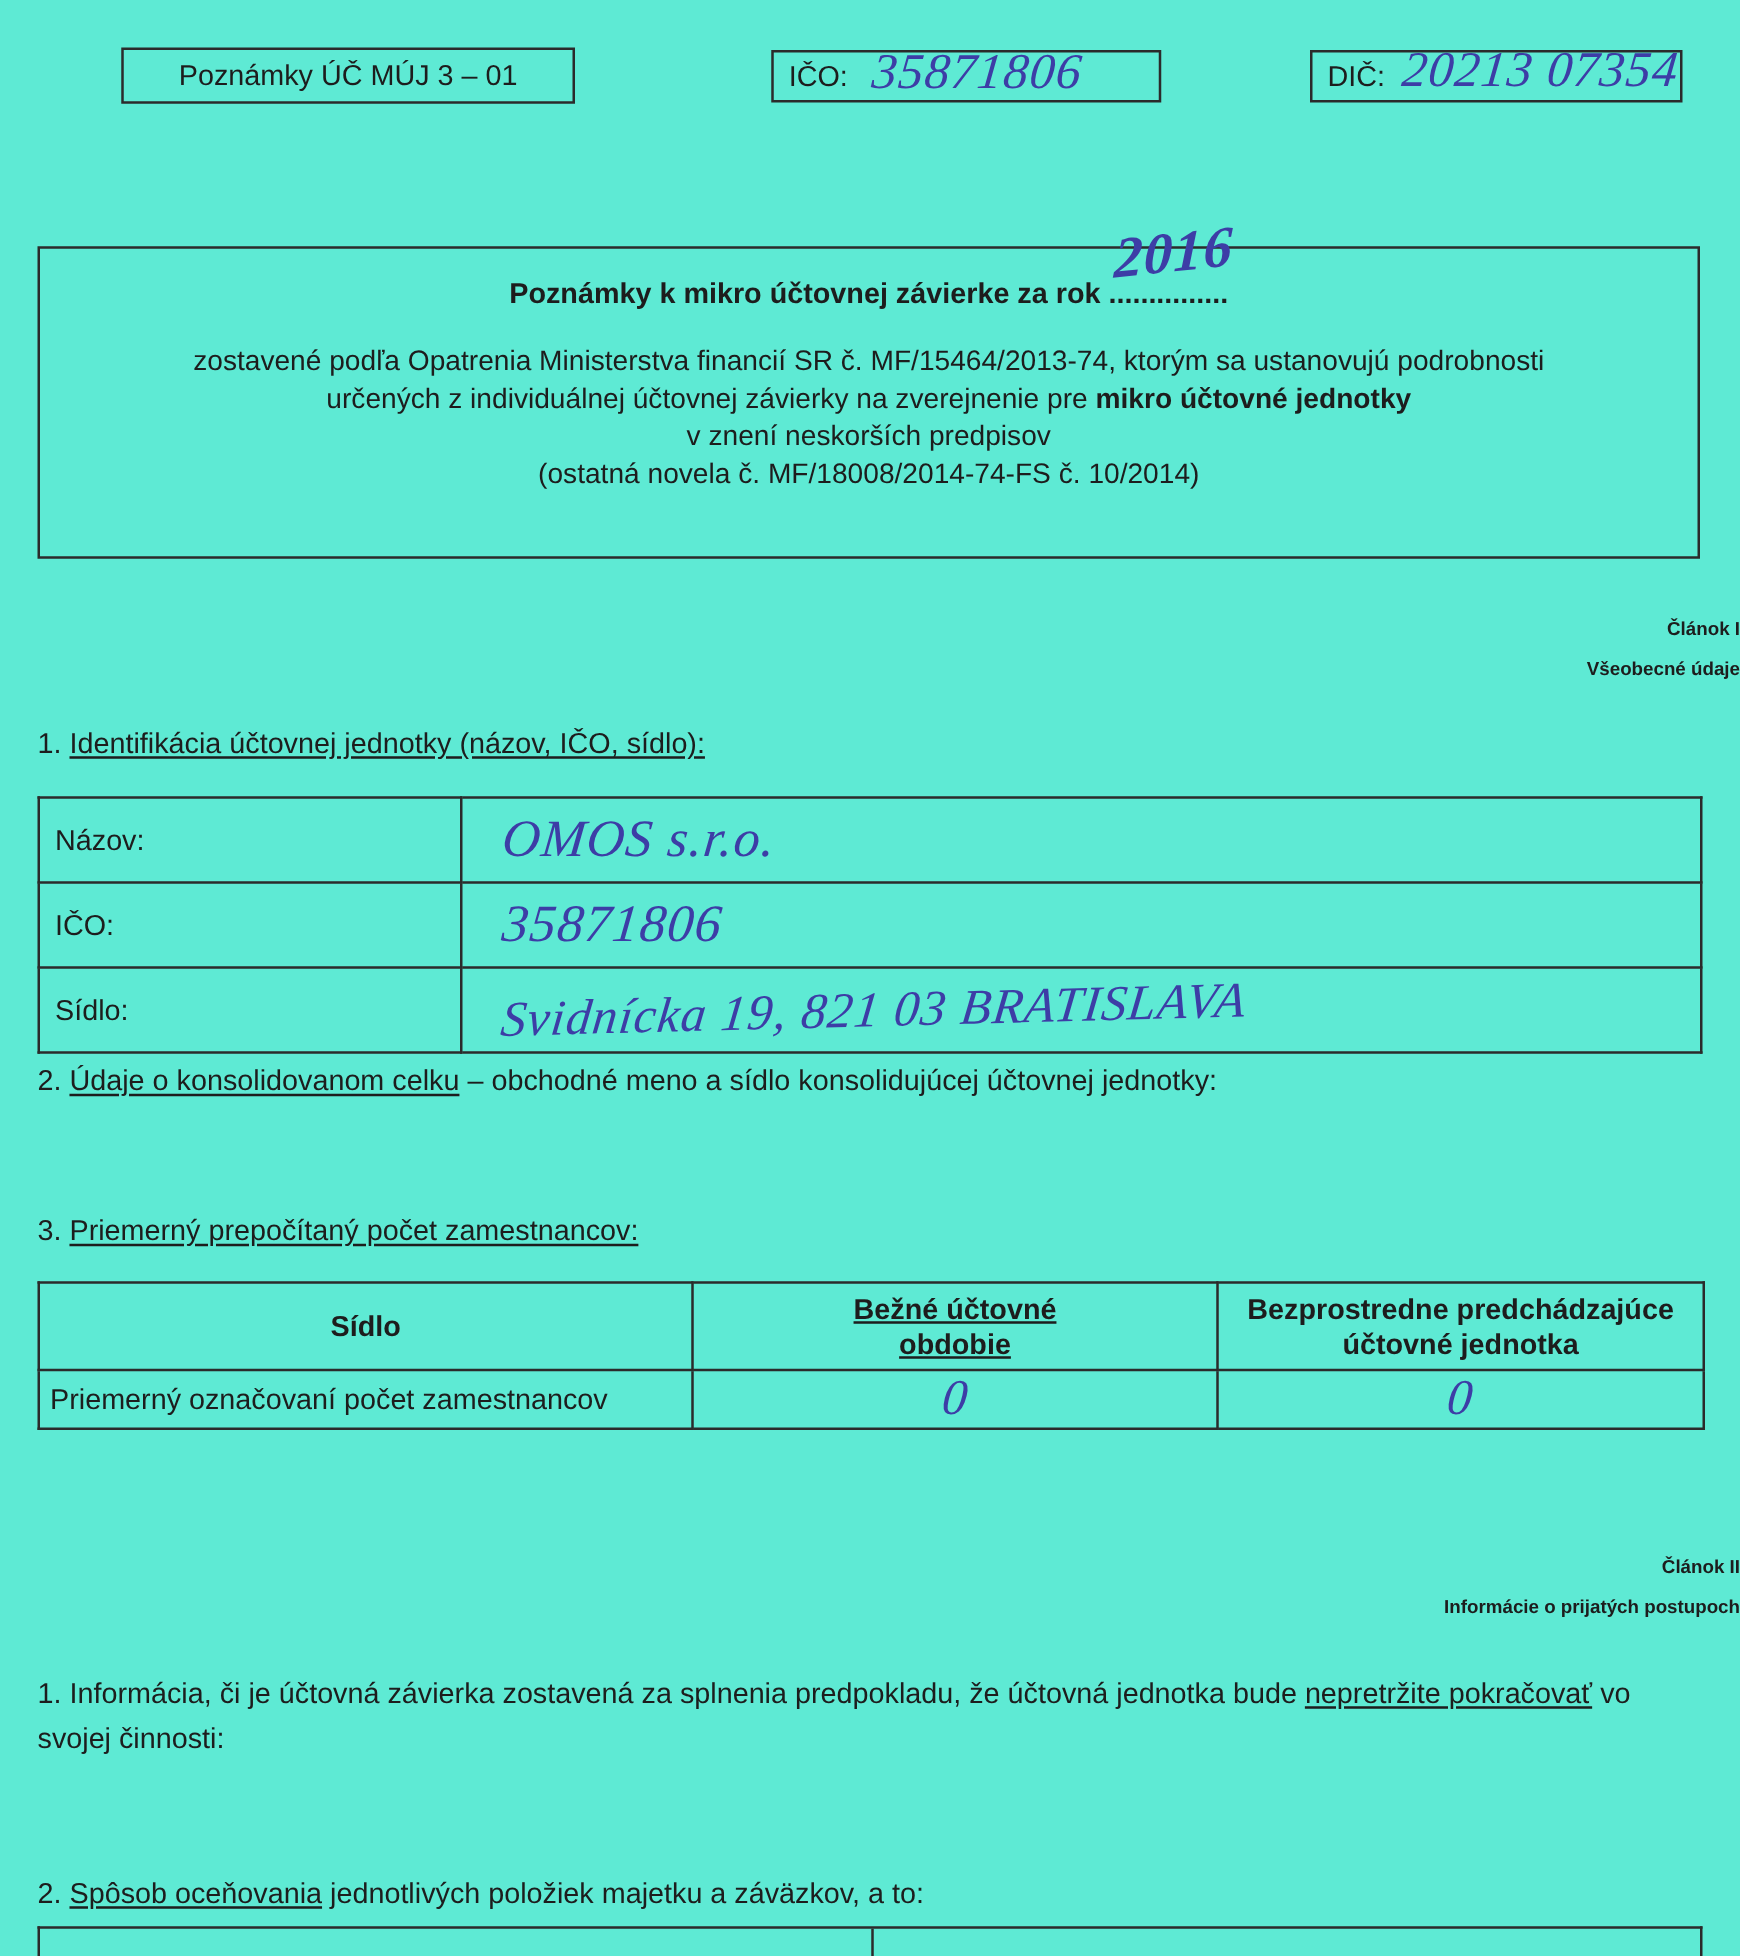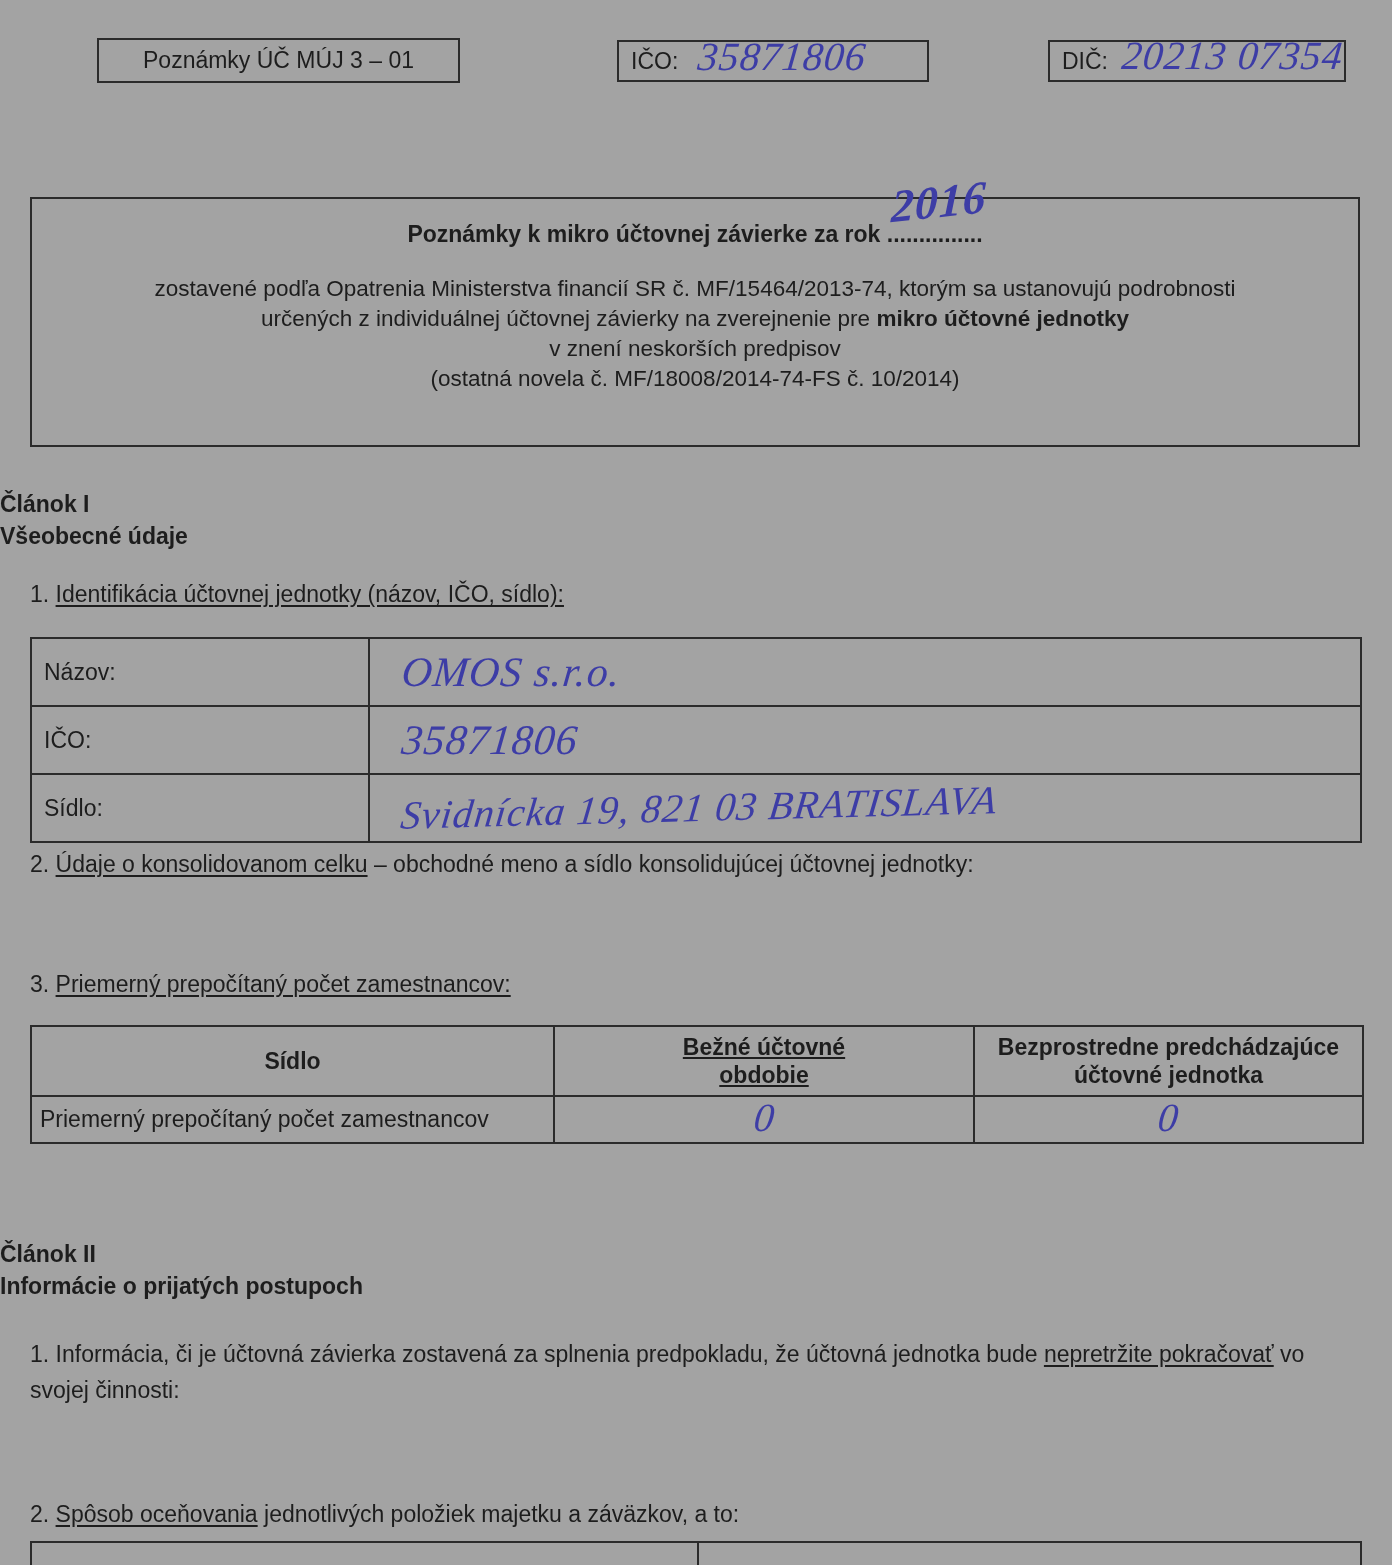--- a/index.html
+++ b/index.html
@@ -1,21 +1,21 @@
 <!DOCTYPE html>
 <html><head>
 <meta charset="utf-8">
 <style>
   * { margin: 0; padding: 0; box-sizing: border-box; }
   html, body { background: #ffffff; }
   .page {
     position: relative;
     width: 1392px;
     height: 1565px;
-    background: #a3a3a3;
+    background: #5eead4;
     font-family: "Liberation Sans", "DejaVu Sans", sans-serif;
     color: #1d1d1d;
     overflow: hidden;
     margin: 0 auto;
   }
   .bold { font-weight: bold; }
   .u { text-decoration: underline; text-underline-offset: 3px; }
 
   
   .hw {
@@ -59,22 +59,22 @@
     font-size: 46px;
     transform: rotate(-6deg) skewX(-8deg);
     white-space: nowrap;
   }
   .title-para { margin-top: 26px; font-size: 22.5px; line-height: 30px; }
 
   
   .article-heading {
     position: absolute;
     left: 0; width: 100%;
-    text-align: left;
-    font-size: 23px;
+    text-align: right;
+    font-size: 15px;
     font-weight: bold;
     line-height: 32px;
   }
   #art1-heading { top: 488px; }
   #art2-heading { top: 1238px; }
 
   
   .item {
     position: absolute;
     left: 30px; width: 1332px;
@@ -203,21 +203,21 @@
   <table class="tbl" id="emp-table">
     <tbody>
       <tr class="hdr">
         <td class="c1">Sídlo</td>
         <td class="c2">Bežné účtovné
 obdobie</td>
         <td class="c3">Bezprostredne predchádzajúce
 účtovné jednotka</td>
       </tr>
       <tr class="data">
-        <td class="c1 row-label">Priemerný prepočítaný počet zamestnancov</td>
+        <td class="c1 row-label">Priemerný označovaní počet zamestnancov</td>
         <td class="c2"><span class="hw hw-zero">0</span></td>
         <td class="c3"><span class="hw hw-zero">0</span></td>
       </tr>
     </tbody>
   </table>
 
   <div class="article-heading" id="art2-heading">
     <div>Článok II</div>
     <div>Informácie o prijatých postupoch</div>
   </div>

